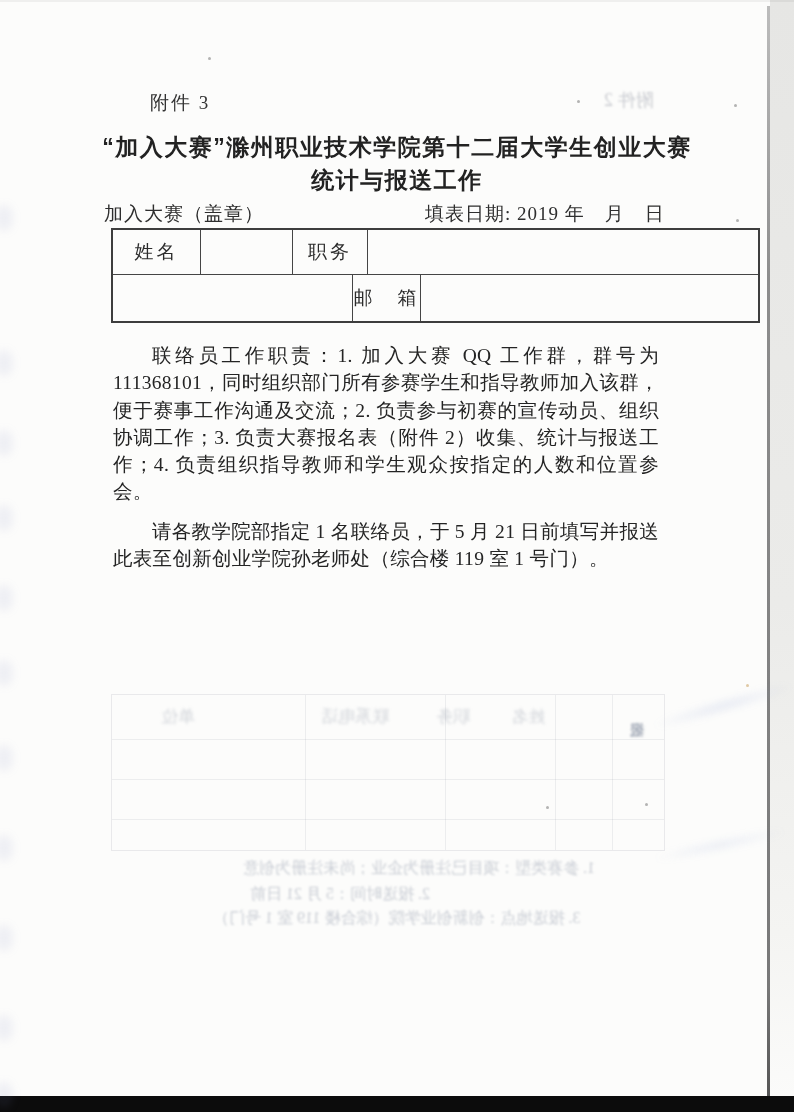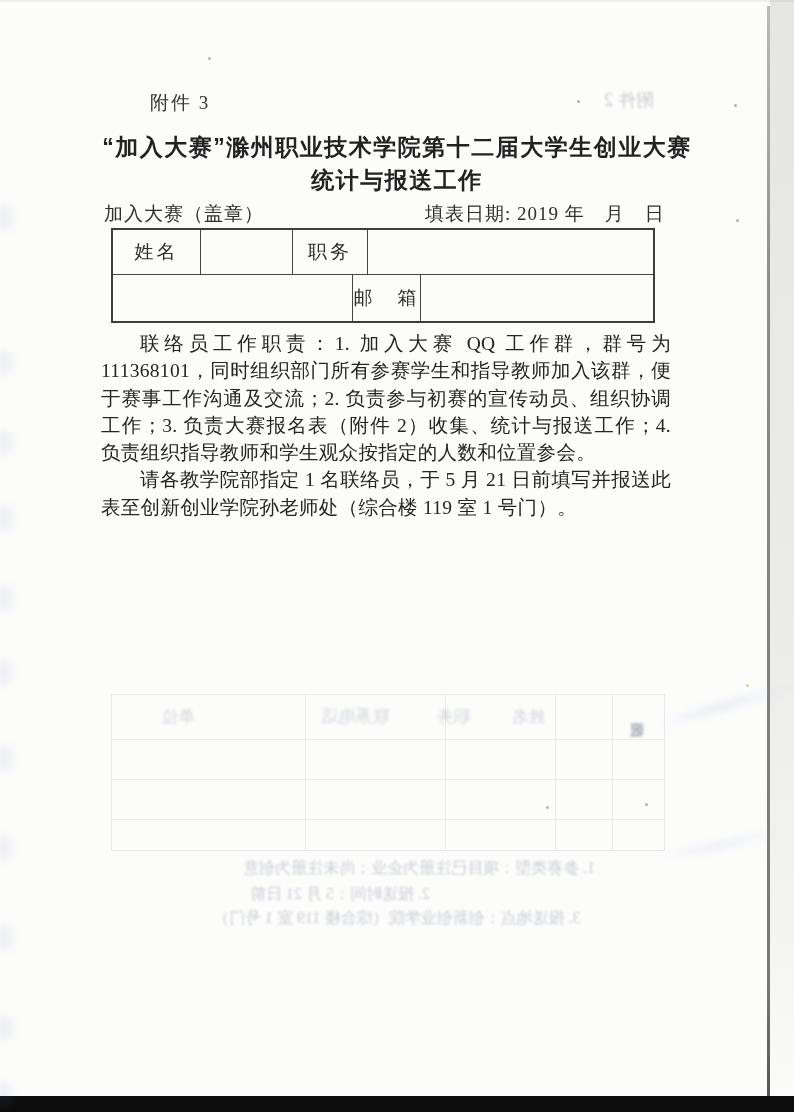--- a/index.html
+++ b/index.html
@@ -18,37 +18,37 @@
 
   
   .attachment-label{position:absolute;left:112px;top:90px;font-size:19px;letter-spacing:2px;color:#333;margin-left:38px;}
   .doc-title{position:absolute;left:72px;top:131px;width:650px;text-align:center;
     font-family:"Liberation Sans","DejaVu Sans",sans-serif;font-weight:700;
     font-size:23px;line-height:33px;letter-spacing:1.5px;color:#222;}
   .meta-unit{position:absolute;left:104px;top:201px;font-size:19px;letter-spacing:1px;color:#2e2e2e;}
   .meta-date{position:absolute;left:425px;top:201px;font-size:19px;letter-spacing:1px;color:#2e2e2e;}
 
   
-  .form-table{position:absolute;left:111px;top:228px;width:544px;height:95px;
+  .form-table{position:absolute;left:111px;top:228px;width:649px;height:95px;
     border:2px solid #3d3d3d;box-sizing:border-box;background:transparent;text-align:right;}
   .ft-row{display:flex;box-sizing:border-box;}
   .ft-row1{height:45px;border-bottom:1.5px solid #454545;}
   .ft-row2{height:46px;}
   .ft-cell{box-sizing:border-box;display:flex;align-items:center;justify-content:center;
     font-size:19px;color:#2c2c2c;}
   .ft-b{border-right:1.5px solid #454545;}
   .ft-label{letter-spacing:3px;}
   .w-name{width:88px;} .w-nameval{width:92px;} .w-duty{width:75px;} .w-flex{flex:1;}
   .w-phone{width:88px;} .w-phoneval{width:240px;} .w-email{width:68px;}
 
   
   .doc-body{position:absolute;left:101px;top:330px;width:570px;
     font-size:19.5px;line-height:27.3px;letter-spacing:0.3px;color:#242424;
     text-align:justify;}
-  .doc-body p{margin:0;text-indent:2em;}
+  .doc-body p{margin:12px;text-indent:2em;}
 
   
   .ghost{color:rgba(118,128,150,0.38);filter:blur(1.3px);transform:scaleX(-1);
     white-space:nowrap;position:absolute;}
   .ghost-att2{left:604px;top:88px;font-size:18px;color:rgba(128,133,148,0.42);filter:blur(1px);}
   .ghost-line1{left:243px;top:858px;font-size:16px;}
   .ghost-line2{left:250px;top:884px;font-size:16px;}
   .ghost-line3{left:213px;top:908px;font-size:16px;}
   .ghost-table{position:absolute;left:111px;top:694px;width:554px;height:157px;
     border:1px solid rgba(148,152,165,0.18);box-sizing:border-box;}

